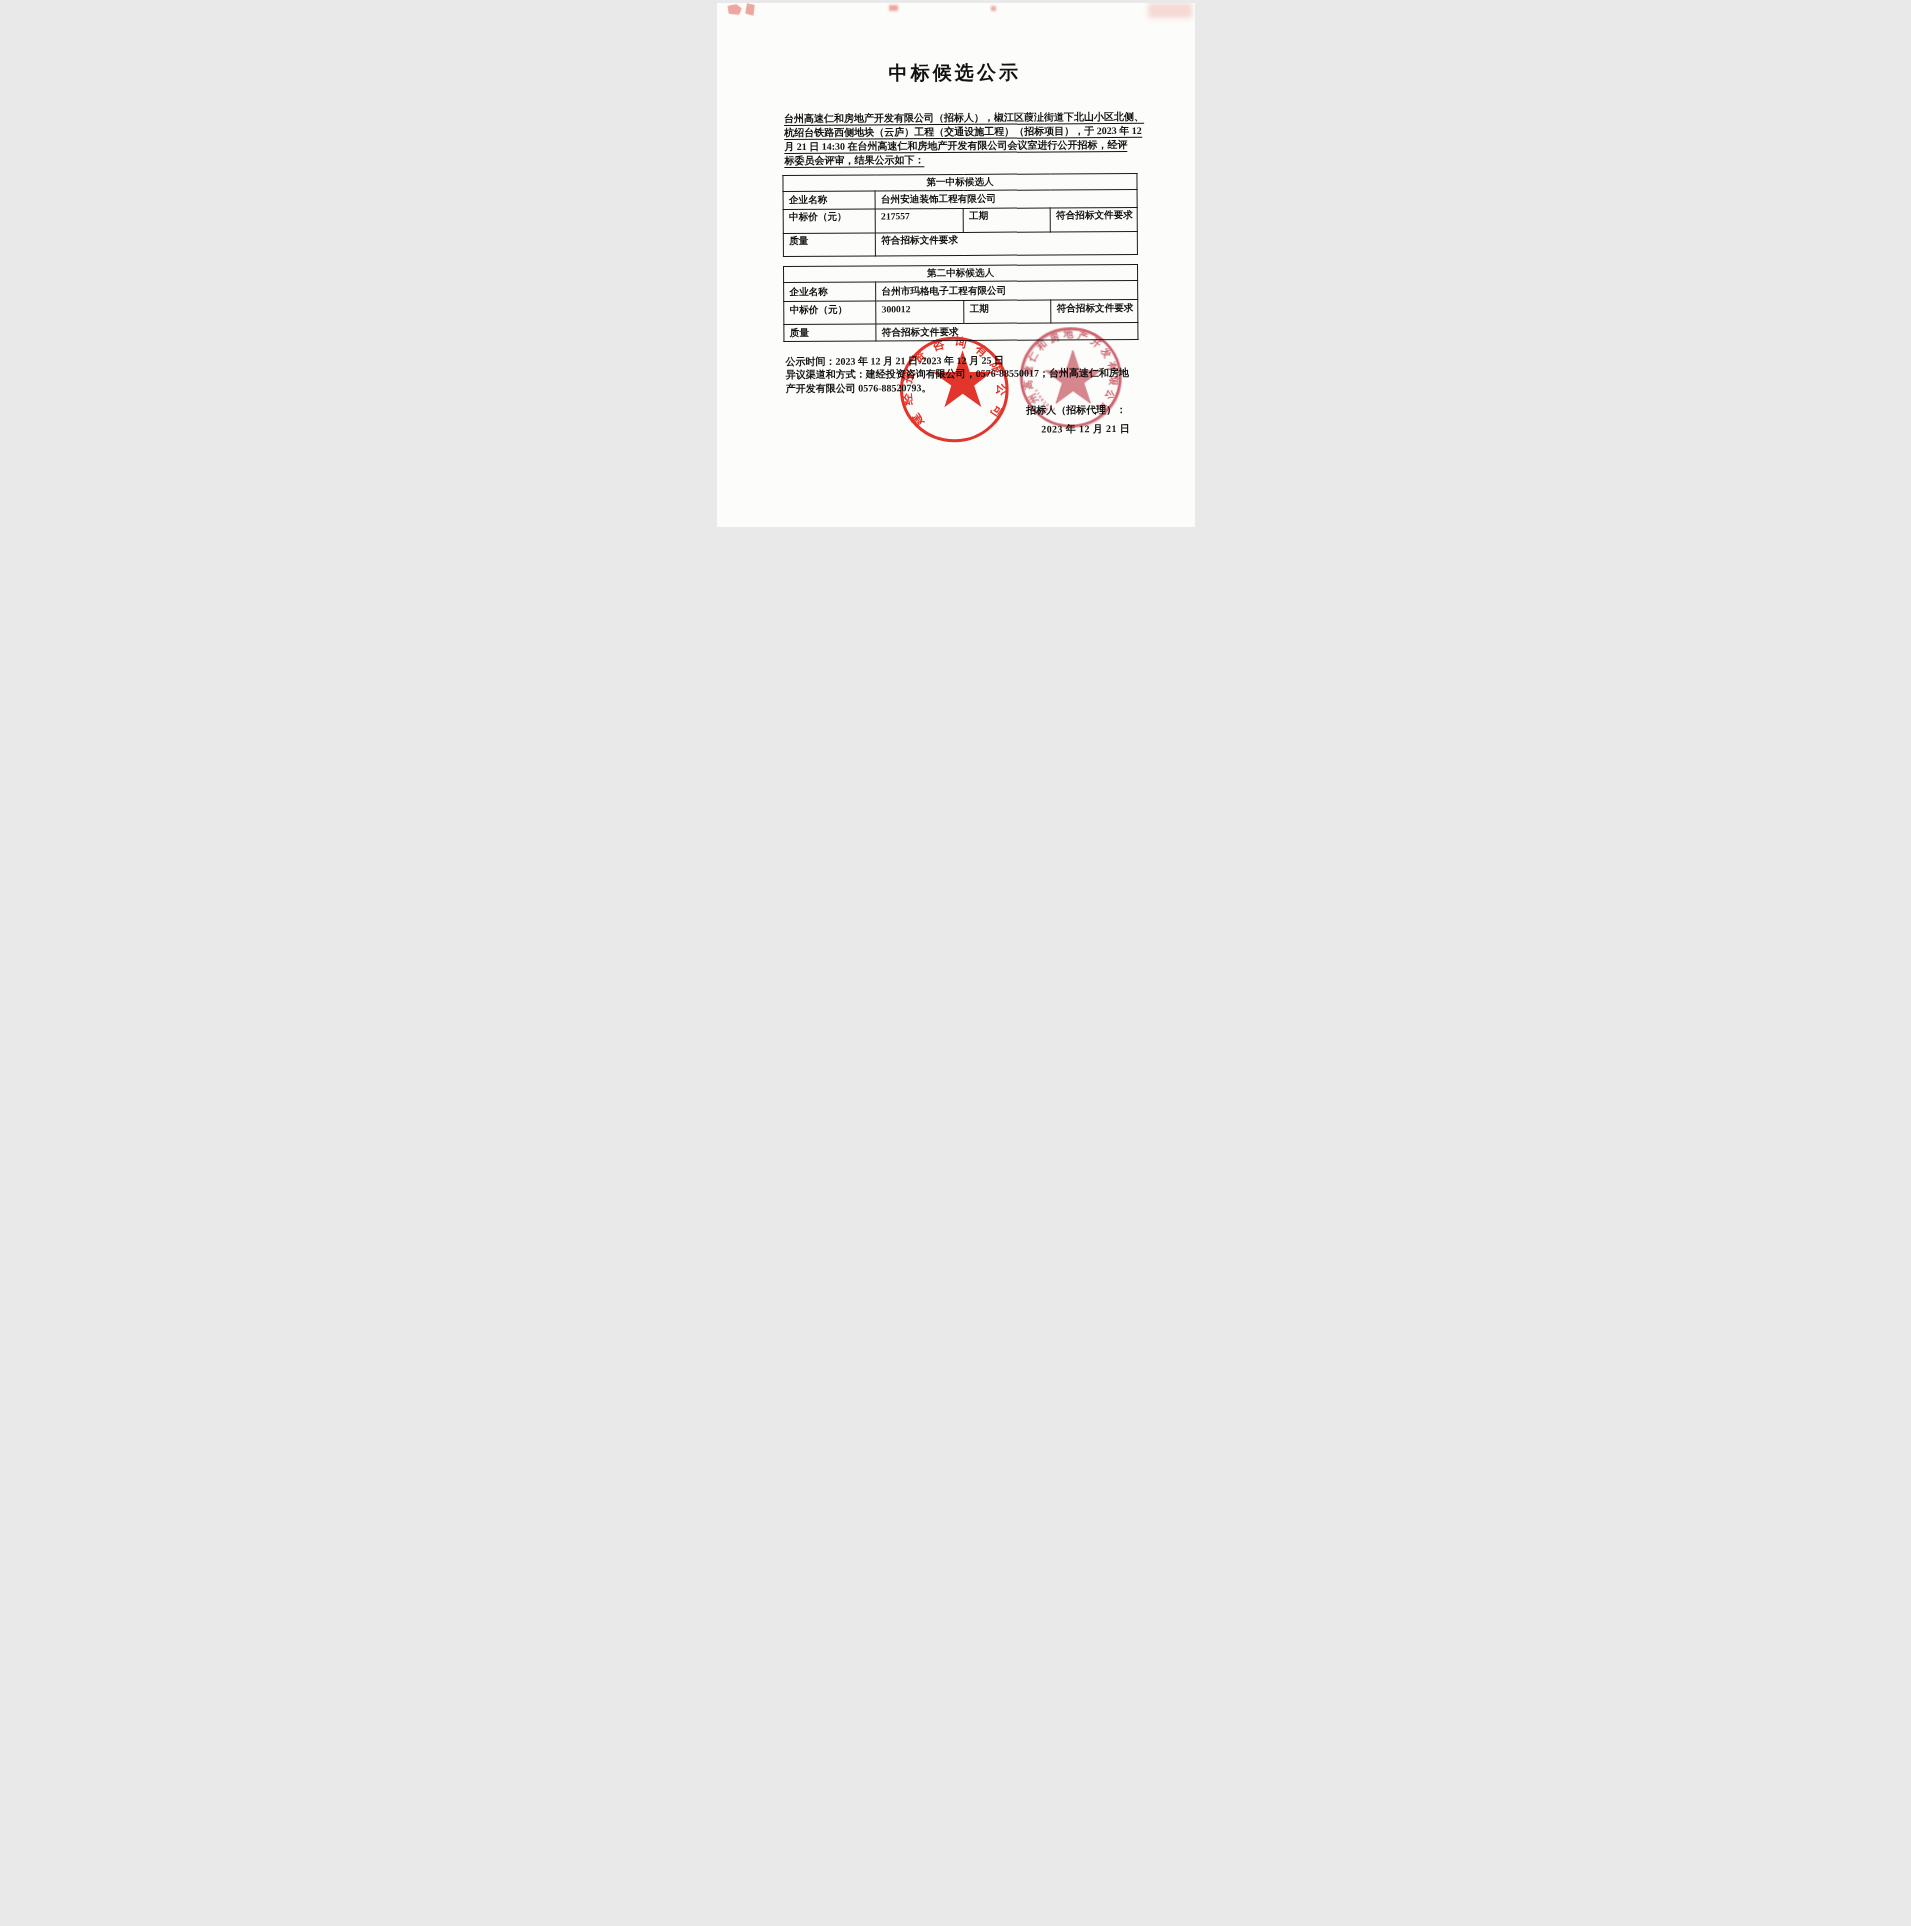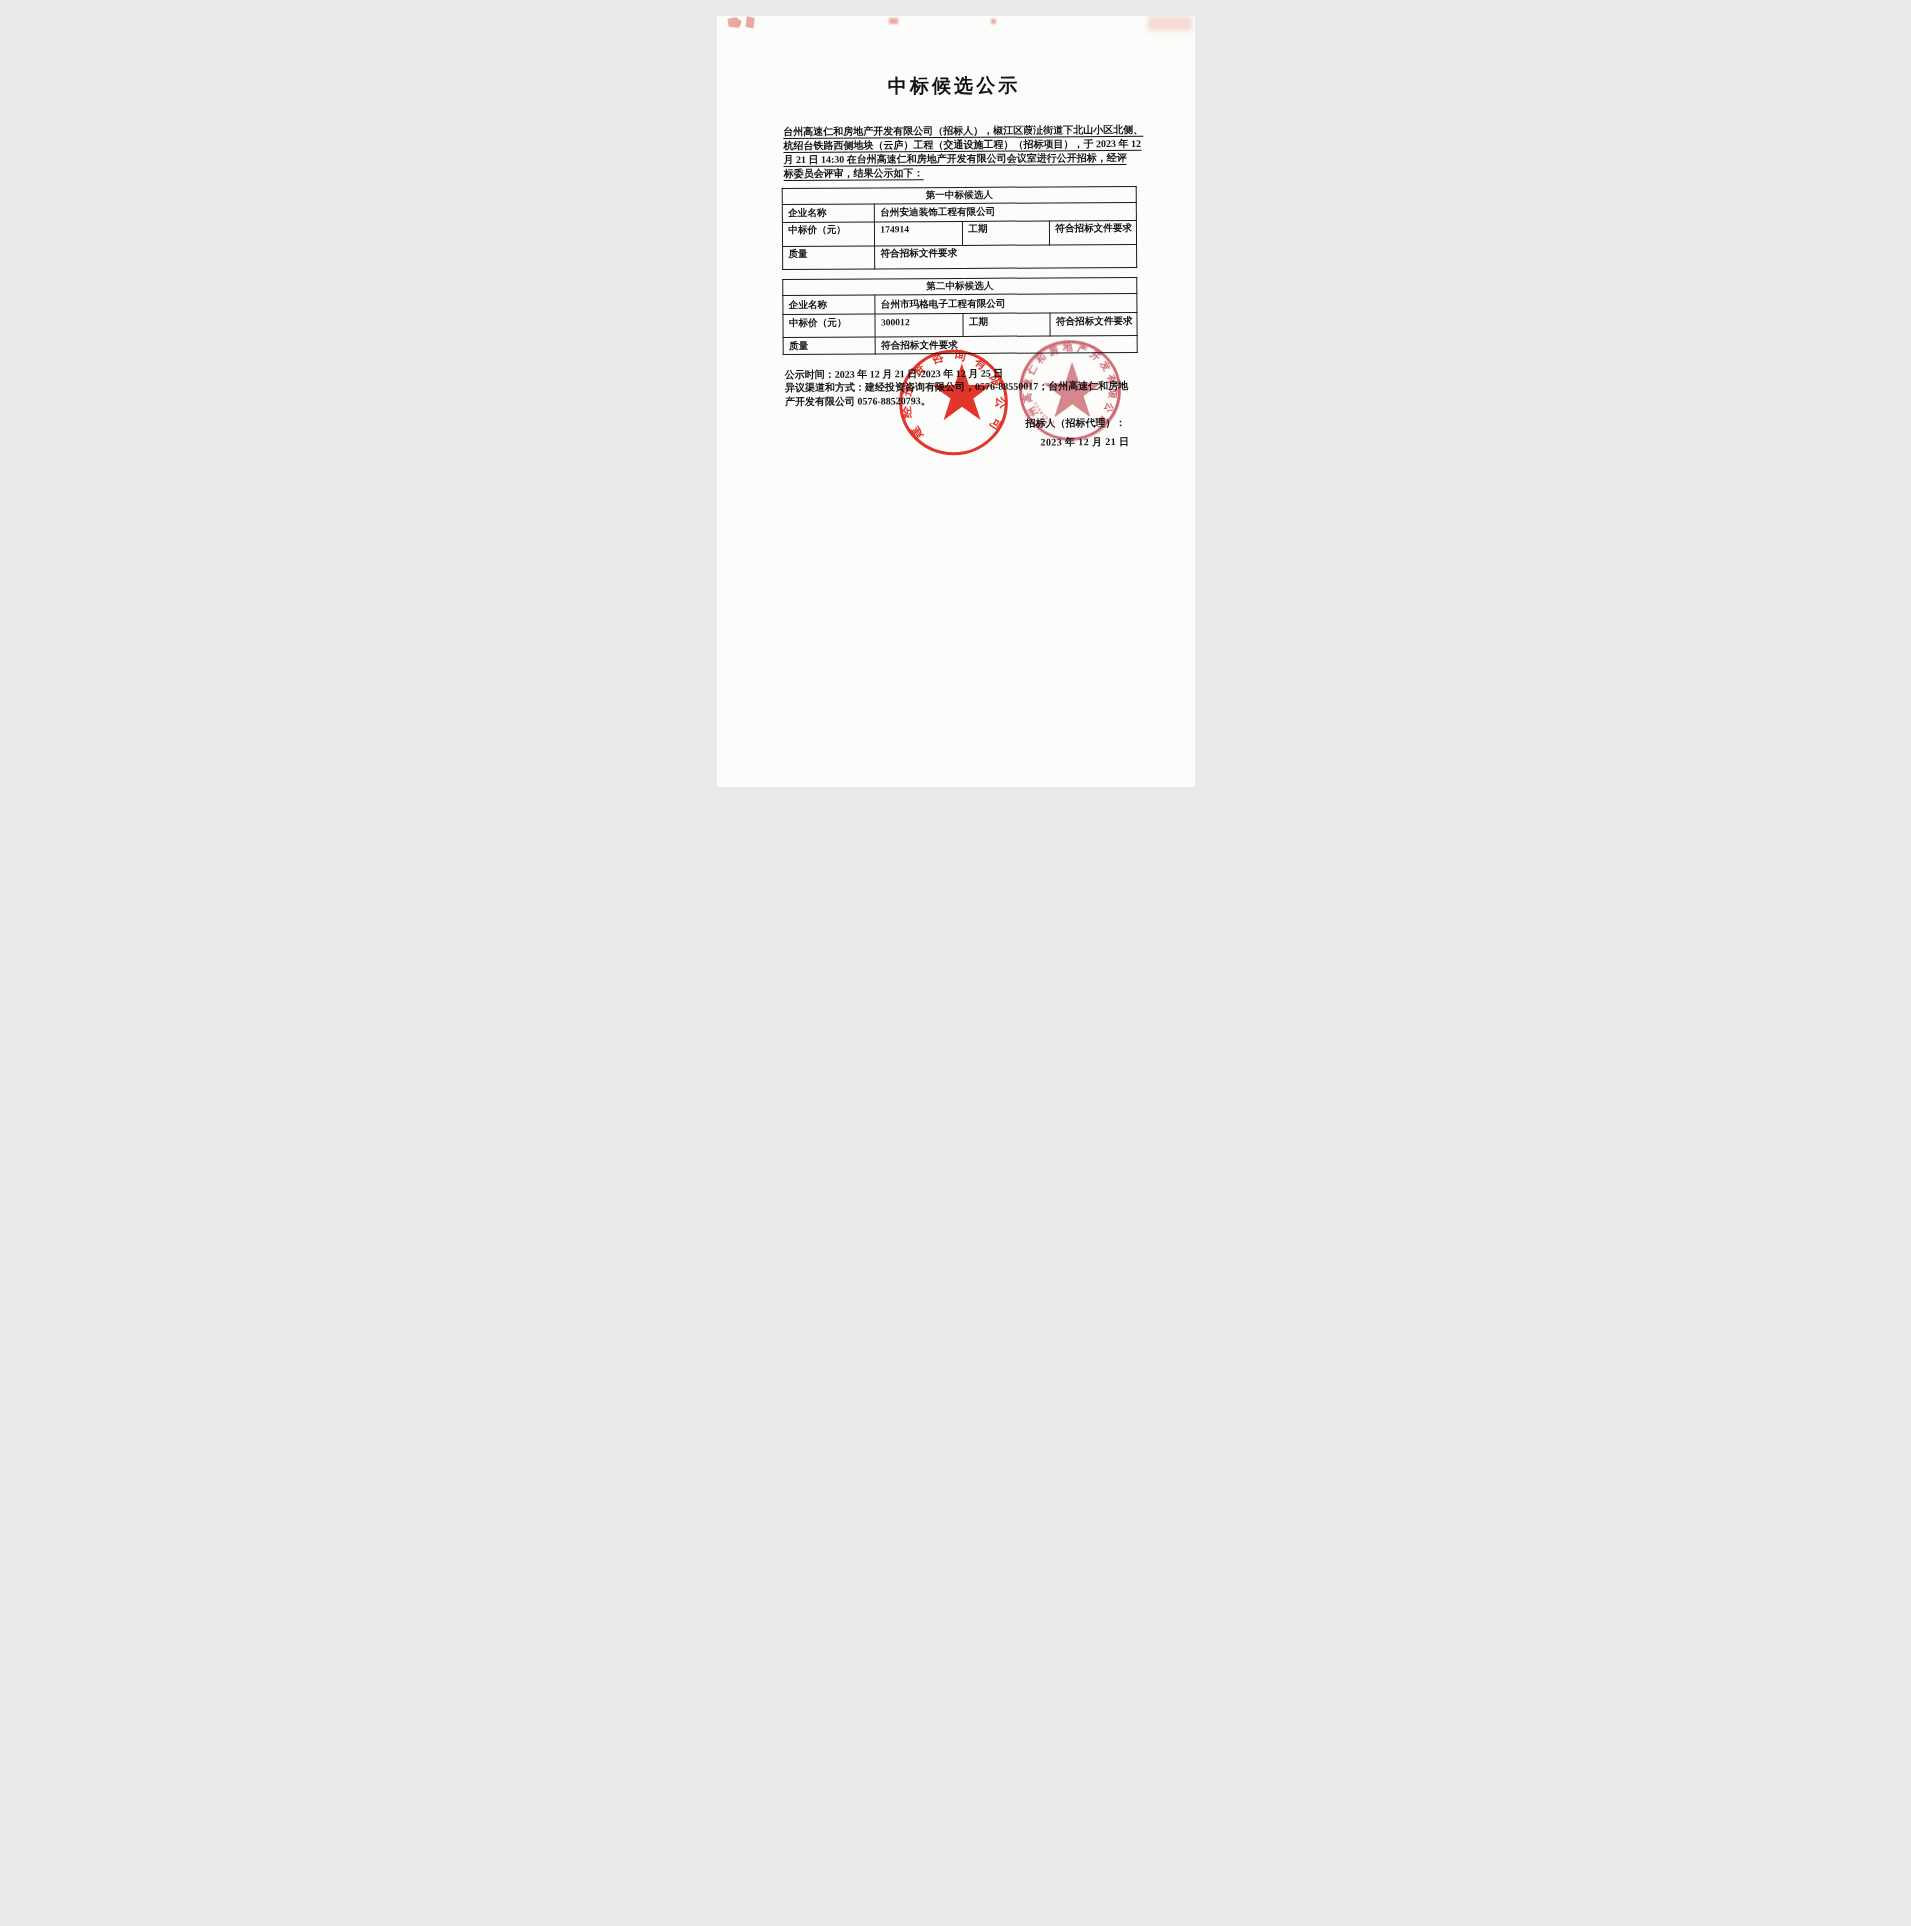--- a/index.html
+++ b/index.html
@@ -1,19 +1,19 @@
 <!DOCTYPE html>
 <html style="font-size:6.2px"><head>
 <meta charset="utf-8">
 <style>
   html,body{margin:0;padding:0;background:#e9e9e9;}
   .page{
     position:relative;
-    width:478px;height:771px;
-    margin:16px auto;
+    width:478px;height:524px;
+    margin:3px auto;
     background:#fcfcfa;
     overflow:hidden;
     font-family:"Liberation Serif","DejaVu Serif",serif;
     color:#141414;
   }
   .sheet{position:absolute;inset:0;transform:rotate(-0.35deg);}
   .doc-title{
     position:absolute;top:57px;left:0;width:100%;
     text-align:center;font-size:19px;font-weight:700;
     letter-spacing:3.1px;color:#111;
@@ -98,21 +98,21 @@
       <tbody>
           <tr class="r1">
             <td class="cap" colspan="4">第一中标候选人</td>
           </tr>
       <tr class="r2">
         <td class="mid">企业名称</td>
         <td class="mid" colspan="3">台州安迪装饰工程有限公司</td>
       </tr>
       <tr class="r3">
         <td>中标价（元）</td>
-        <td>174914</td>
+        <td>217557</td>
         <td>工期</td>
         <td>符合招标文件要求</td>
       </tr>
       <tr class="r4">
         <td>质量</td>
         <td colspan="3">符合招标文件要求</td>
       </tr>
     </tbody>
       </table>
 

